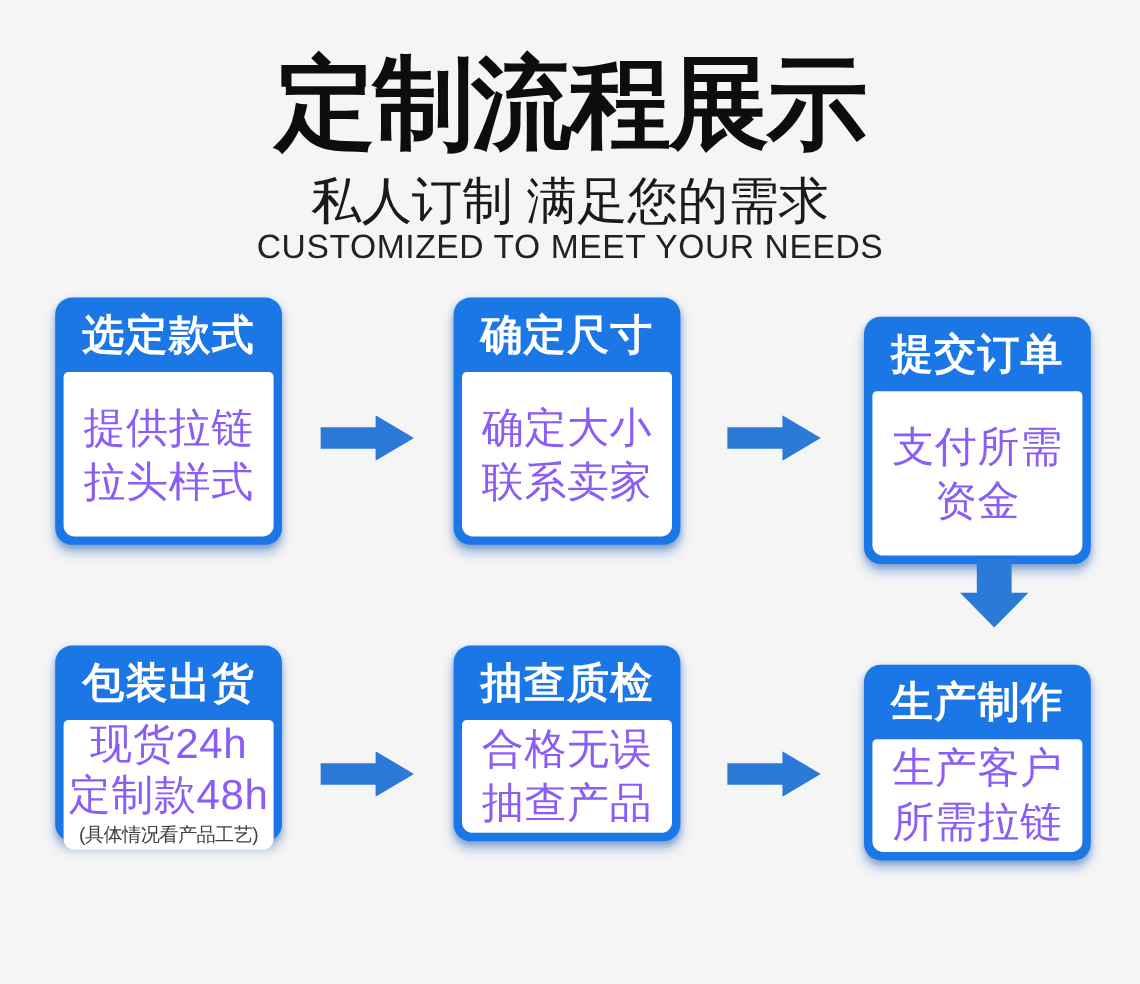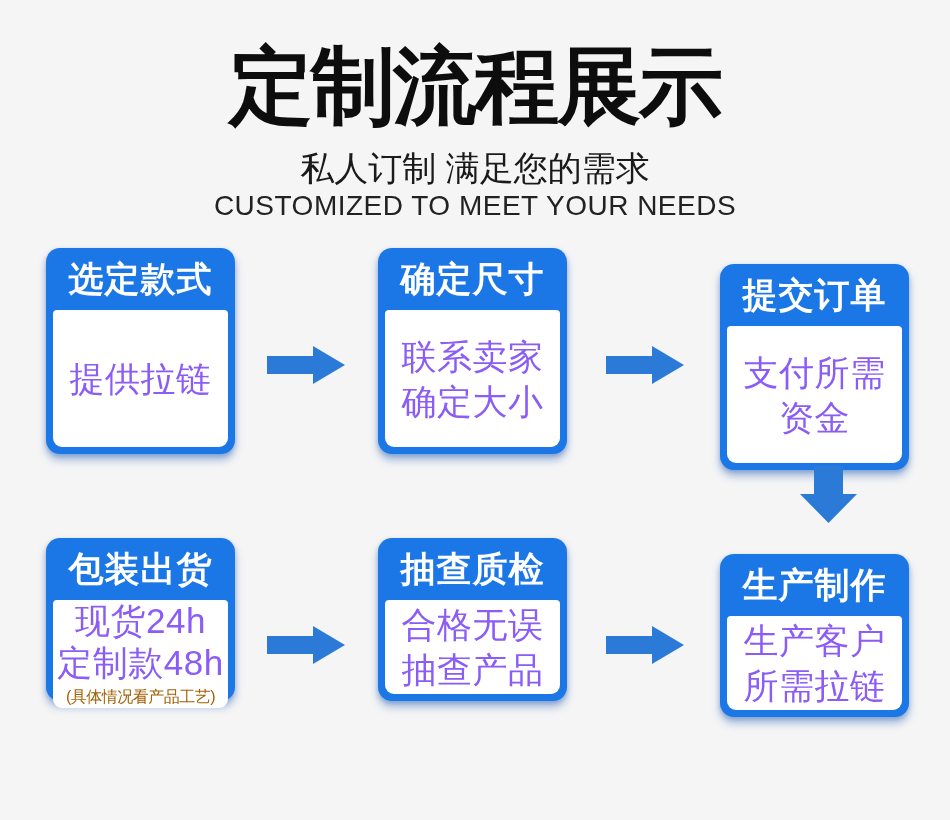--- a/index.html
+++ b/index.html
@@ -15,21 +15,21 @@
   .title {
     margin: 16px;
     font-size: 84px;
     line-height: 88px;
     font-weight: bold;
     letter-spacing: -2px;
     color: #0d0d0d;
   }
   .subtitle {
     margin-top: 20px;
-    font-size: 34px;
+    font-size: 42px;
     line-height: 36px;
     color: #1a1a1a;
   }
   .subtitle-en {
     margin-top: 7px;
     font-size: 28px;
     line-height: 26px;
     letter-spacing: 0.5px;
     color: #222;
   }
@@ -75,53 +75,54 @@
     color: #8b5cf6;
     letter-spacing: 0.5px;
     white-space: nowrap;
   }
   .bl.tight { line-height: 42px; }
   .note {
     font-size: 16px;
     line-height: 22px;
     margin-top: 2px;
     letter-spacing: -0.5px;
-    color: #a16207;
+    color: #404040;
     white-space: nowrap;
   }
   .arrow { position: absolute; }
   .arrow polygon { fill: #2b7ad8; }
 </style>
 </head>
 <body>
 
 <div class="hero">
   <h1 class="title">定制流程展示</h1>
   <div class="subtitle">私人订制 满足您的需求</div>
   <div class="subtitle-en">CUSTOMIZED TO MEET YOUR NEEDS</div>
 </div>
 
 <div class="flow">
 
   <div class="card row1 col1">
     <div class="card-h">选定款式</div>
     <div class="card-b">
       <div class="bl">提供拉链</div>
+      <div class="bl">拉头样式</div>
     </div>
   </div>
 
   <svg class="arrow" style="left:267px; top:346px;" width="78" height="38" viewBox="0 0 78 38">
     <polygon points="0,10 46,10 46,0 78,19 46,38 46,28 0,28"></polygon>
   </svg>
 
   <div class="card row1 col2">
     <div class="card-h">确定尺寸</div>
     <div class="card-b">
+      <div class="bl">确定大小</div>
       <div class="bl">联系卖家</div>
-      <div class="bl">确定大小</div>
     </div>
   </div>
 
   <svg class="arrow" style="left:606px; top:346px;" width="78" height="38" viewBox="0 0 78 38">
     <polygon points="0,10 46,10 46,0 78,19 46,38 46,28 0,28"></polygon>
   </svg>
 
   <div class="card row1 col3">
     <div class="card-h">提交订单</div>
     <div class="card-b">

